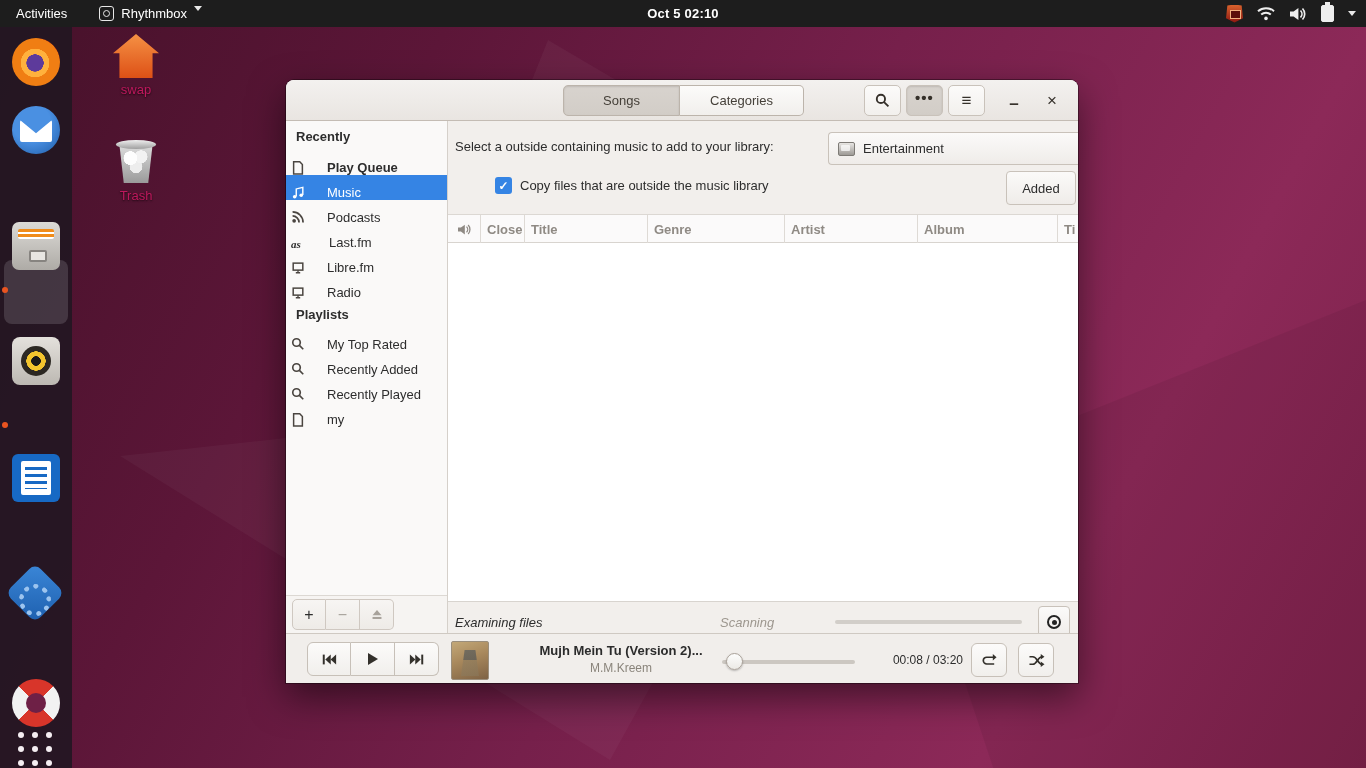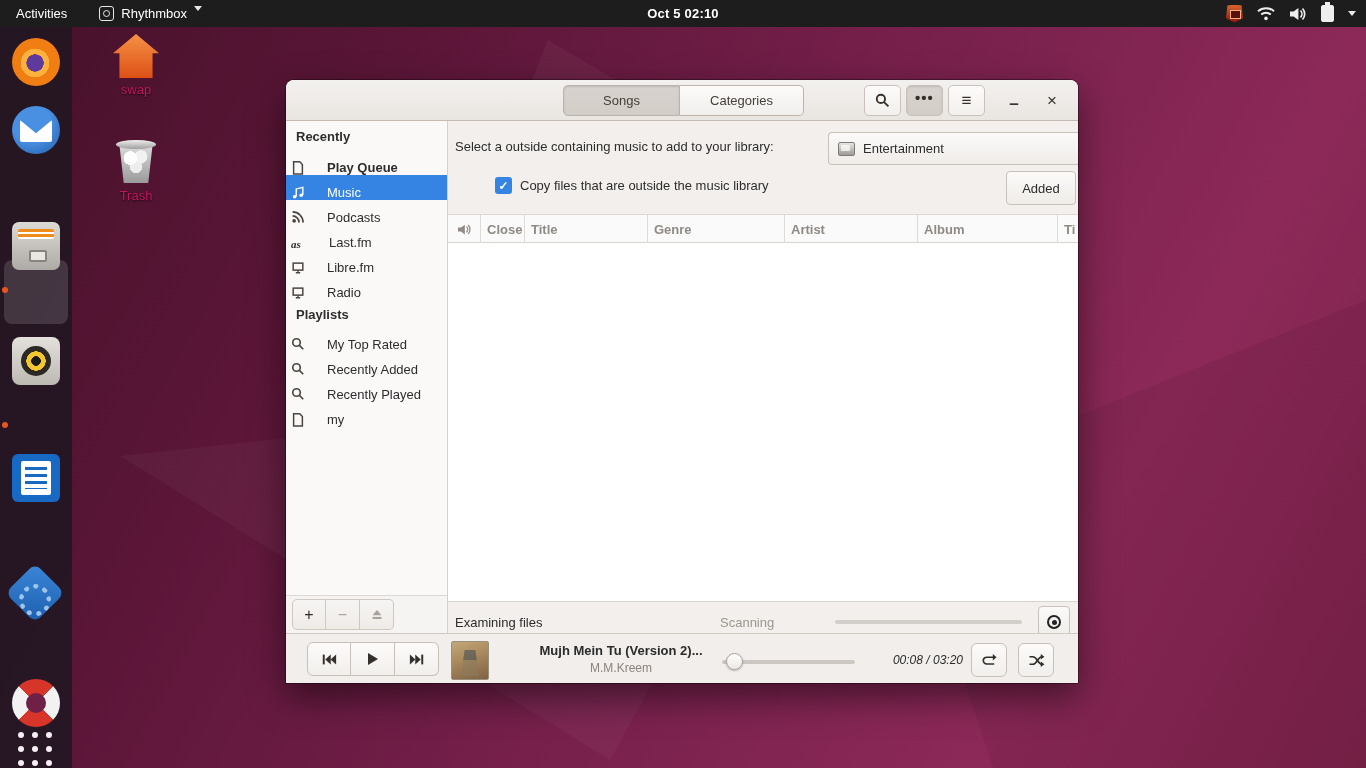--- a/index.html
+++ b/index.html
@@ -123,21 +123,21 @@
   .th-speaker { width:33px; justify-content:center; padding-left:0; color:#8f8a84; }
   .th-track { width:44px; }
   .th-title { width:123px; }
   .th-genre { width:137px; }
   .th-artist { width:133px; }
   .th-album { width:140px; }
   .th-time { width:20px; border-right:none; }
   .tbody { position:absolute; left:0; top:122px; width:630px; height:350px; background:#fff; }
 
   
-  .statusbar { position:absolute; left:0; top:480px; width:630px; height:40px; background:#f2efec; border-top:1px solid #d8d4cf; }
+  .statusbar { position:absolute; left:0; top:480px; width:630px; height:40px; background:#f2efec; border-top:1px solid #d8d4cf;font-style:italic; }
   .status-left { position:absolute; left:7px; top:13px; font-size:13px; color:#2d2d2d; }
   .status-mid { position:absolute; left:272px; top:13px; font-size:13px; color:#9d978f; }
   .progress { position:absolute; left:387px; top:18px; width:187px; height:4px; border-radius:2px; background:#d2cec9; }
   .record-btn { position:absolute; left:590px; top:4px; width:32px; height:32px; border:1px solid #c9c2ba; border-radius:4px; background:linear-gradient(#fbfaf9,#efece9); display:flex; align-items:center; justify-content:center; cursor:pointer; }
   .record-glyph { width:14px; height:14px; border-radius:50%; border:2.5px solid #232323; display:flex; align-items:center; justify-content:center; }
   .record-glyph::after { content:""; width:5px; height:5px; border-radius:50%; background:#232323; }
 
   
   .playerbar { position:absolute; left:0; top:553px; width:792px; height:50px; background:#f1eeeb; border-top:1px solid #cfc9c2; }
   .transport { position:absolute; left:21px; top:8px; display:flex; }
@@ -147,21 +147,21 @@
   .tp-btn:last-child { border-radius:0 6px 6px 0; }
   .album-art { position:absolute; left:165px; top:7px; width:38px; height:39px; border:1px solid #9a8e7c; border-radius:2px;
      background:linear-gradient(160deg,#c3a878 0%,#a8885c 45%,#7e6244 100%); }
   .album-art::after { content:""; position:absolute; left:9px; top:8px; width:18px; height:26px;
      background:linear-gradient(#3d4a56 0 40%,#8a7a5e 40% 100%); clip-path:polygon(20% 0,80% 0,100% 100%,0 100%); opacity:.55; }
   .track-info { position:absolute; left:210px; top:9px; width:250px; text-align:center; }
   .track-title { font-size:13px; font-weight:bold; color:#2b2b2b; white-space:nowrap; }
   .track-artist { font-size:12px; color:#8a847b; margin-top:3px; }
   .seek { position:absolute; left:436px; top:26px; width:133px; height:4px; border-radius:2px; background:#ccc7c1; cursor:pointer; }
   .seek-handle { position:absolute; left:4px; top:-7px; width:17px; height:17px; border-radius:50%; background:linear-gradient(#fdfdfc,#eceae6); border:1px solid #aaa29a; box-shadow:0 1px 2px rgba(0,0,0,.25); }
-  .play-time { position:absolute; left:585px; top:19px; width:92px; font-size:12px; color:#2d2d2d; text-align:right;font-style:italic; }
+  .play-time { position:absolute; left:585px; top:19px; width:92px; font-size:12px; color:#2d2d2d; text-align:right; }
   .pb-btn { position:absolute; top:9px; width:36px; height:34px; border:1px solid #c7c0b8; border-radius:6px; background:linear-gradient(#fcfbfa,#f1efec); display:flex; align-items:center; justify-content:center; color:#33302b; cursor:pointer; }
   .pb-repeat { left:685px; }
   .pb-shuffle { left:732px; }
 </style>
 </head>
 <body>
 
 <div class="wp-shape wp1"></div>
 <div class="wp-shape wp2"></div>
 <div class="wp-shape wp3"></div>

